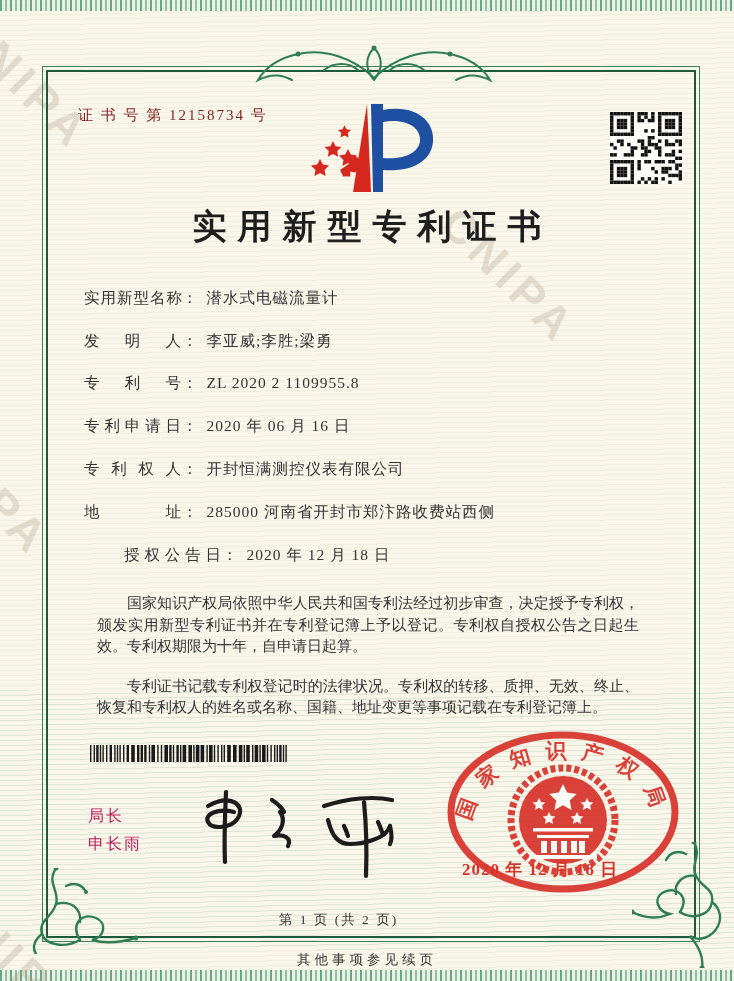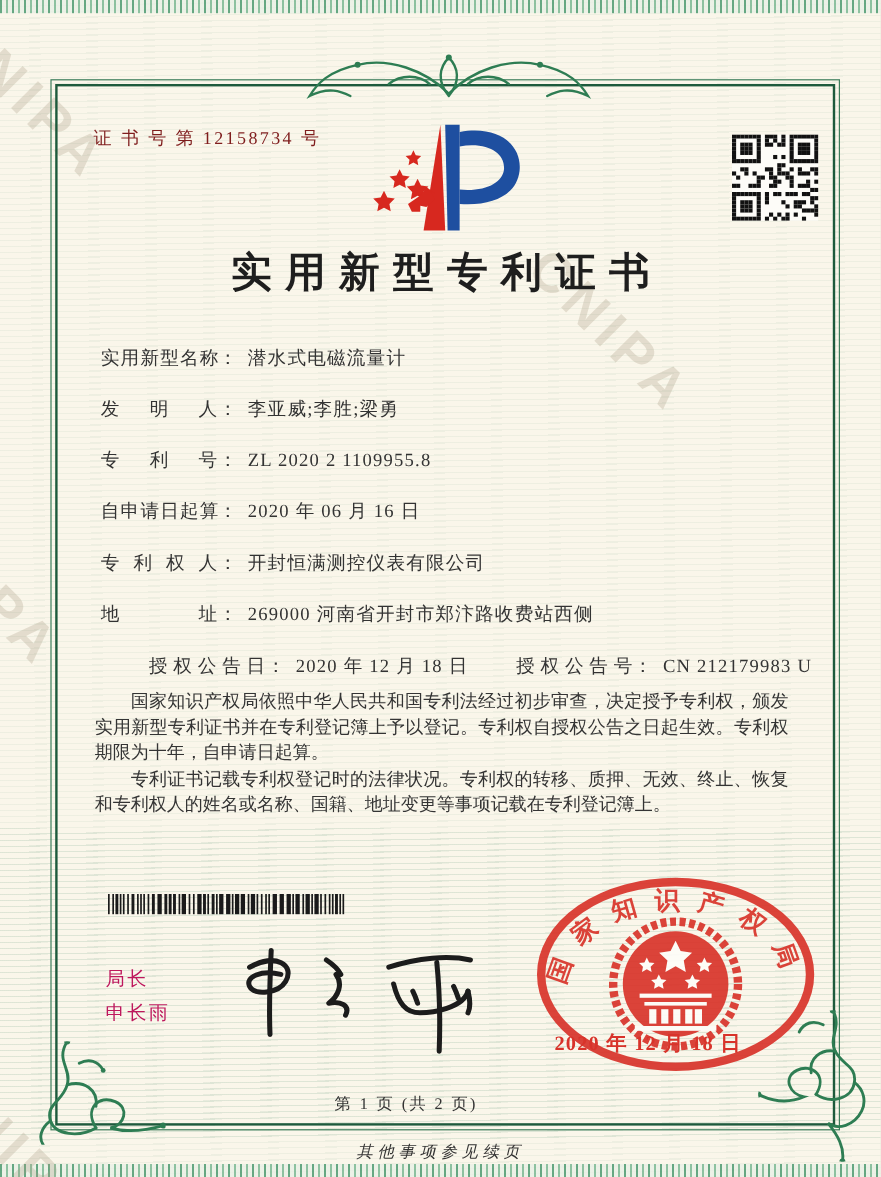--- a/index.html
+++ b/index.html
@@ -24,32 +24,32 @@
   .frame-inner{position:absolute;left:46px;top:70px;width:646px;height:864px;
     border:2px solid #1d5a3c;}
   .certno{position:absolute;left:78px;top:106px;font-size:15px;letter-spacing:2px;color:#7f1d1d;}
   .title{position:absolute;left:0;top:204px;width:734px;text-align:center;
     font-size:34px;font-weight:bold;letter-spacing:11px;text-indent:11px;color:#1e1e1e;font-family:Liberation Mono, monospace;}
   .frow{position:absolute;left:84px;font-size:15.5px;letter-spacing:1px;color:#333;white-space:nowrap;}
   .flabel{display:inline-block;width:98px;text-align:justify;text-align-last:justify;font-family:Liberation Mono, monospace;-moz-text-align-last:justify;}
   .fcolon{display:inline-block;margin-right:8px;}
   .fpair2{position:absolute;left:306px;top:0;}
   .paras{position:absolute;left:79px;top:575px;width:578px;font-size:15px;line-height:21.5px;color:#343434;}
-  .paras p{margin:0;text-indent:2em;text-align:justify;}
+  .paras p{margin:18px;text-indent:2em;text-align:justify;}
   .barcode-wrap{position:absolute;left:90px;top:745px;}
   .director{position:absolute;left:88px;top:806px;font-size:16px;letter-spacing:2px;color:#be185d;}
   .director div{margin-bottom:7px;}
   .signature{position:absolute;left:168px;top:778px;}
   .seal{position:absolute;left:443px;top:728px;}
   .seal-date{position:absolute;left:462px;top:858px;font-size:17px;font-weight:bold;
     letter-spacing:1px;color:#d8332a;white-space:nowrap;}
   .page-num{position:absolute;left:0;top:911px;width:677px;text-align:center;
     font-size:13.5px;letter-spacing:2px;color:#333;}
   .cont-note{position:absolute;left:0;top:951px;width:734px;text-align:center;
-    font-size:13.5px;letter-spacing:4px;color:#333;font-style:italic;}
+    font-size:13.5px;letter-spacing:4px;color:#333;}
   .orn{position:absolute;pointer-events:none;}
   svg{display:block;}
 </style>
 </head>
 <body>
 
 <div class="page">
 
   <div class="guilloche"></div>
   <div class="guilloche-strong"></div>
@@ -331,33 +331,30 @@
   <div class="frow" style="top:288px;">
     <span class="flabel">实用新型名称</span><span class="fcolon">：</span><span class="fvalue">潜水式电磁流量计</span>
   </div>
   <div class="frow" style="top:331px;">
     <span class="flabel">发明人</span><span class="fcolon">：</span><span class="fvalue">李亚威;李胜;梁勇</span>
   </div>
   <div class="frow" style="top:373px;">
     <span class="flabel">专利号</span><span class="fcolon">：</span><span class="fvalue">ZL 2020 2 1109955.8</span>
   </div>
   <div class="frow" style="top:416px;">
-    <span class="flabel">自申请日起算</span><span class="fcolon">：</span><span class="fvalue">2020 年 06 月 16 日</span>
+    <span class="flabel">专利申请日</span><span class="fcolon">：</span><span class="fvalue">2020 年 06 月 16 日</span>
   </div>
   <div class="frow" style="top:459px;">
     <span class="flabel">专利权人</span><span class="fcolon">：</span><span class="fvalue">开封恒满测控仪表有限公司</span>
   </div>
   <div class="frow" style="top:502px;">
-    <span class="flabel">地址</span><span class="fcolon">：</span><span class="fvalue">269000 河南省开封市郑汴路收费站西侧</span>
+    <span class="flabel">地址</span><span class="fcolon">：</span><span class="fvalue">285000 河南省开封市郑汴路收费站西侧</span>
   </div>
   <div class="frow" style="top:545px;width:566px;margin-left:40px;">
     <span class="flabel">授权公告日</span><span class="fcolon">：</span><span class="fvalue">2020 年 12 月 18 日</span>
-    <span class="fpair2">
-      <span class="flabel">授权公告号</span><span class="fcolon">：</span><span class="fvalue">CN 212179983 U</span>
-    </span>
   </div>
 
   <div class="paras">
     <p>国家知识产权局依照中华人民共和国专利法经过初步审查，决定授予专利权，颁发实用新型专利证书并在专利登记簿上予以登记。专利权自授权公告之日起生效。专利权期限为十年，自申请日起算。</p>
     <p>专利证书记载专利权登记时的法律状况。专利权的转移、质押、无效、终止、恢复和专利权人的姓名或名称、国籍、地址变更等事项记载在专利登记簿上。</p>
   </div>
 
   <svg class="barcode-wrap" id="barcode" width="202" height="17" viewBox="0 0 202 17">
       <rect x="0" y="0" width="1.4" height="17" fill="#1a1a1a"></rect>
       <rect x="3.6" y="0" width="1.4" height="17" fill="#1a1a1a"></rect>

